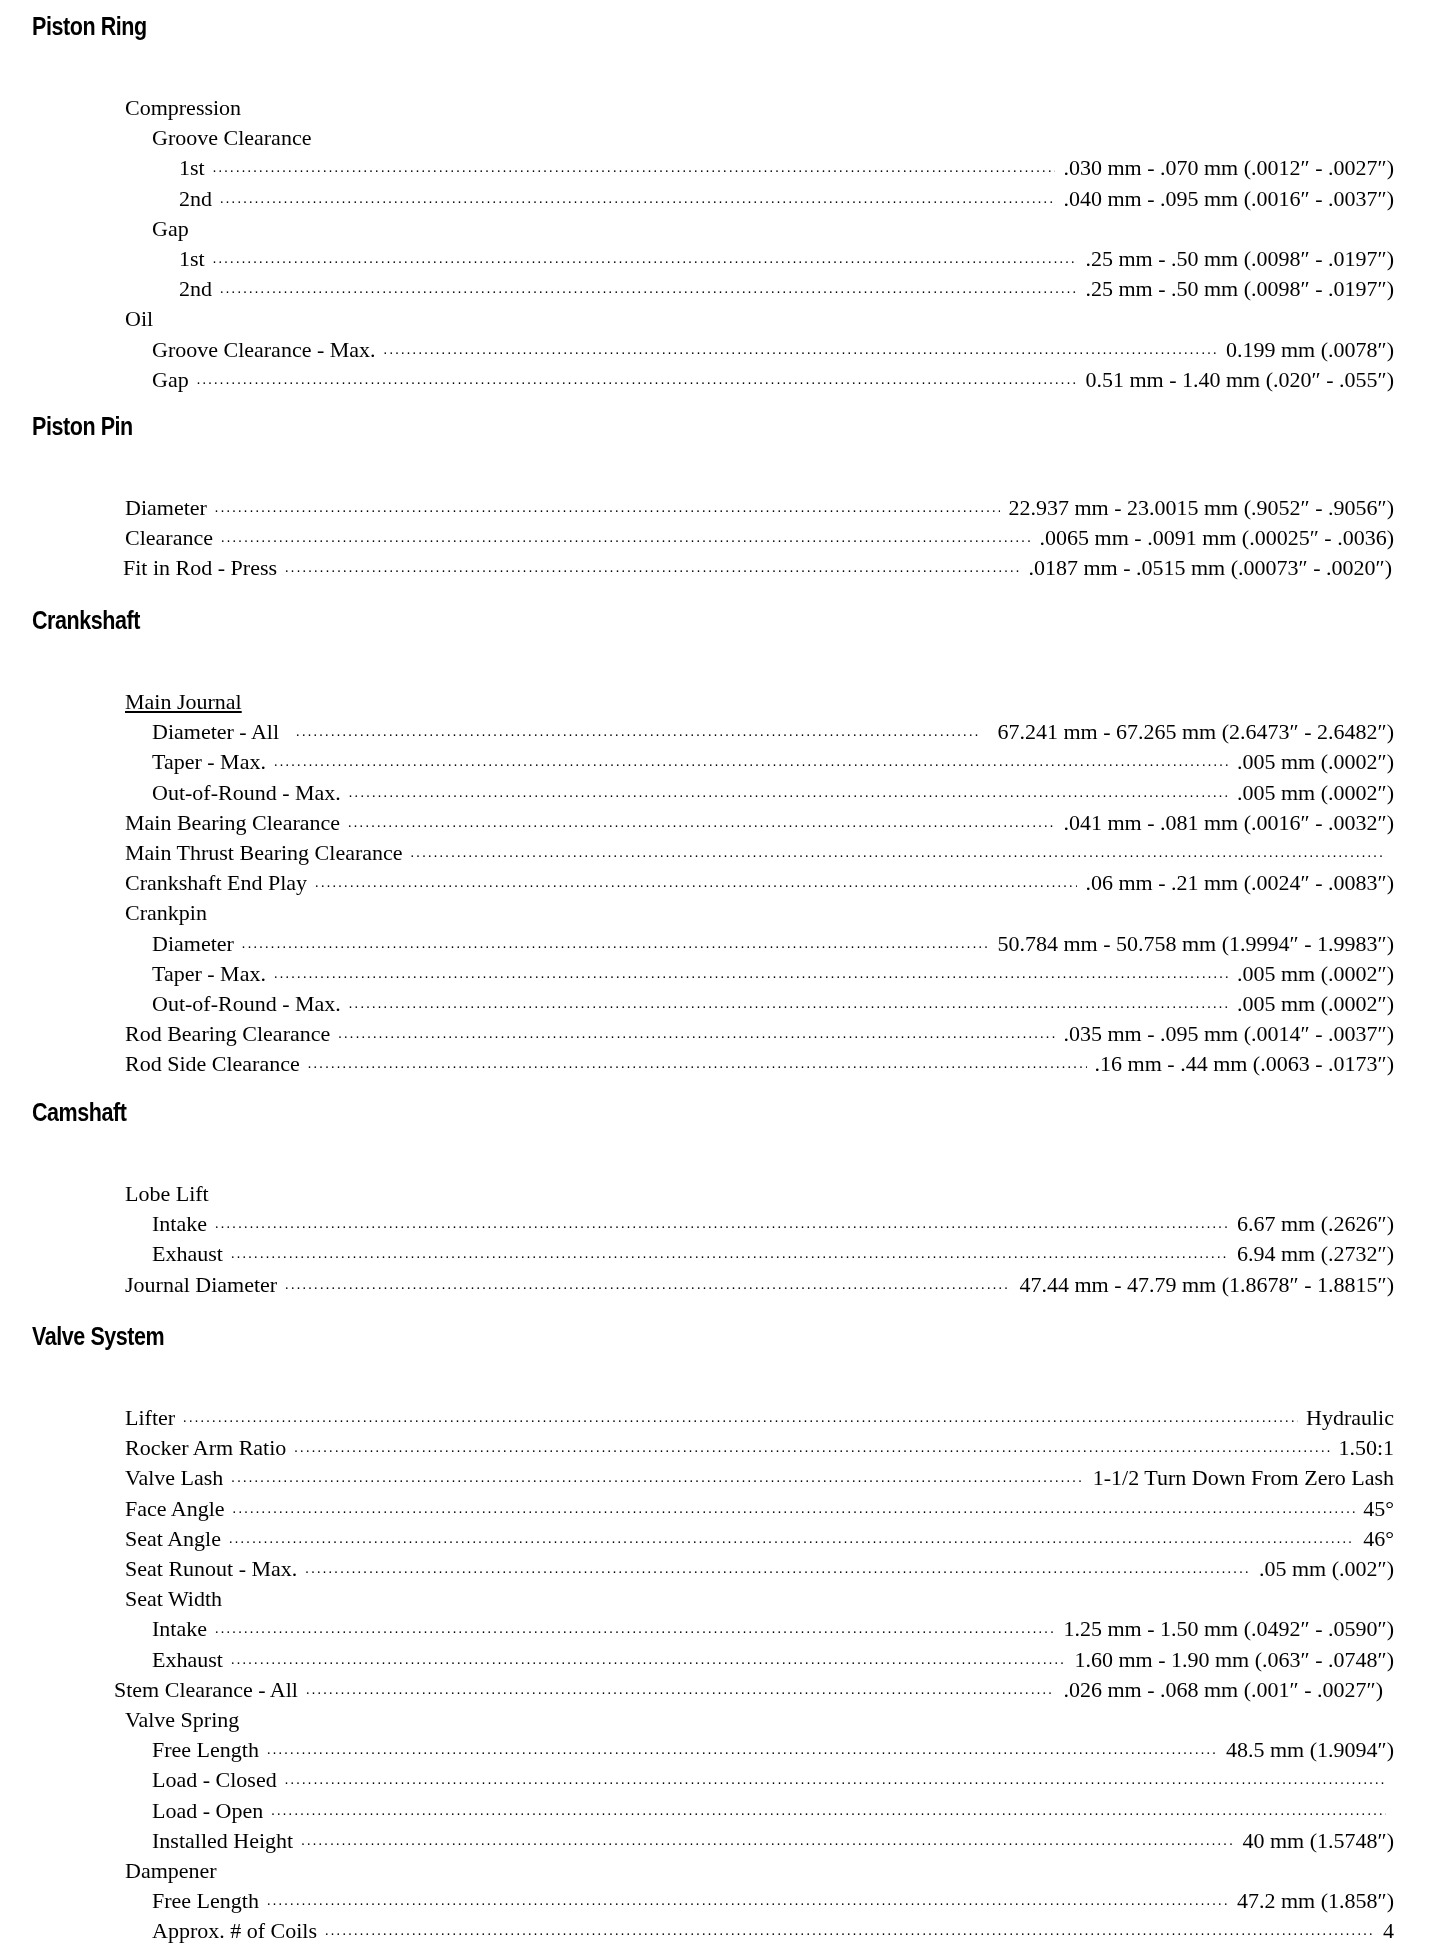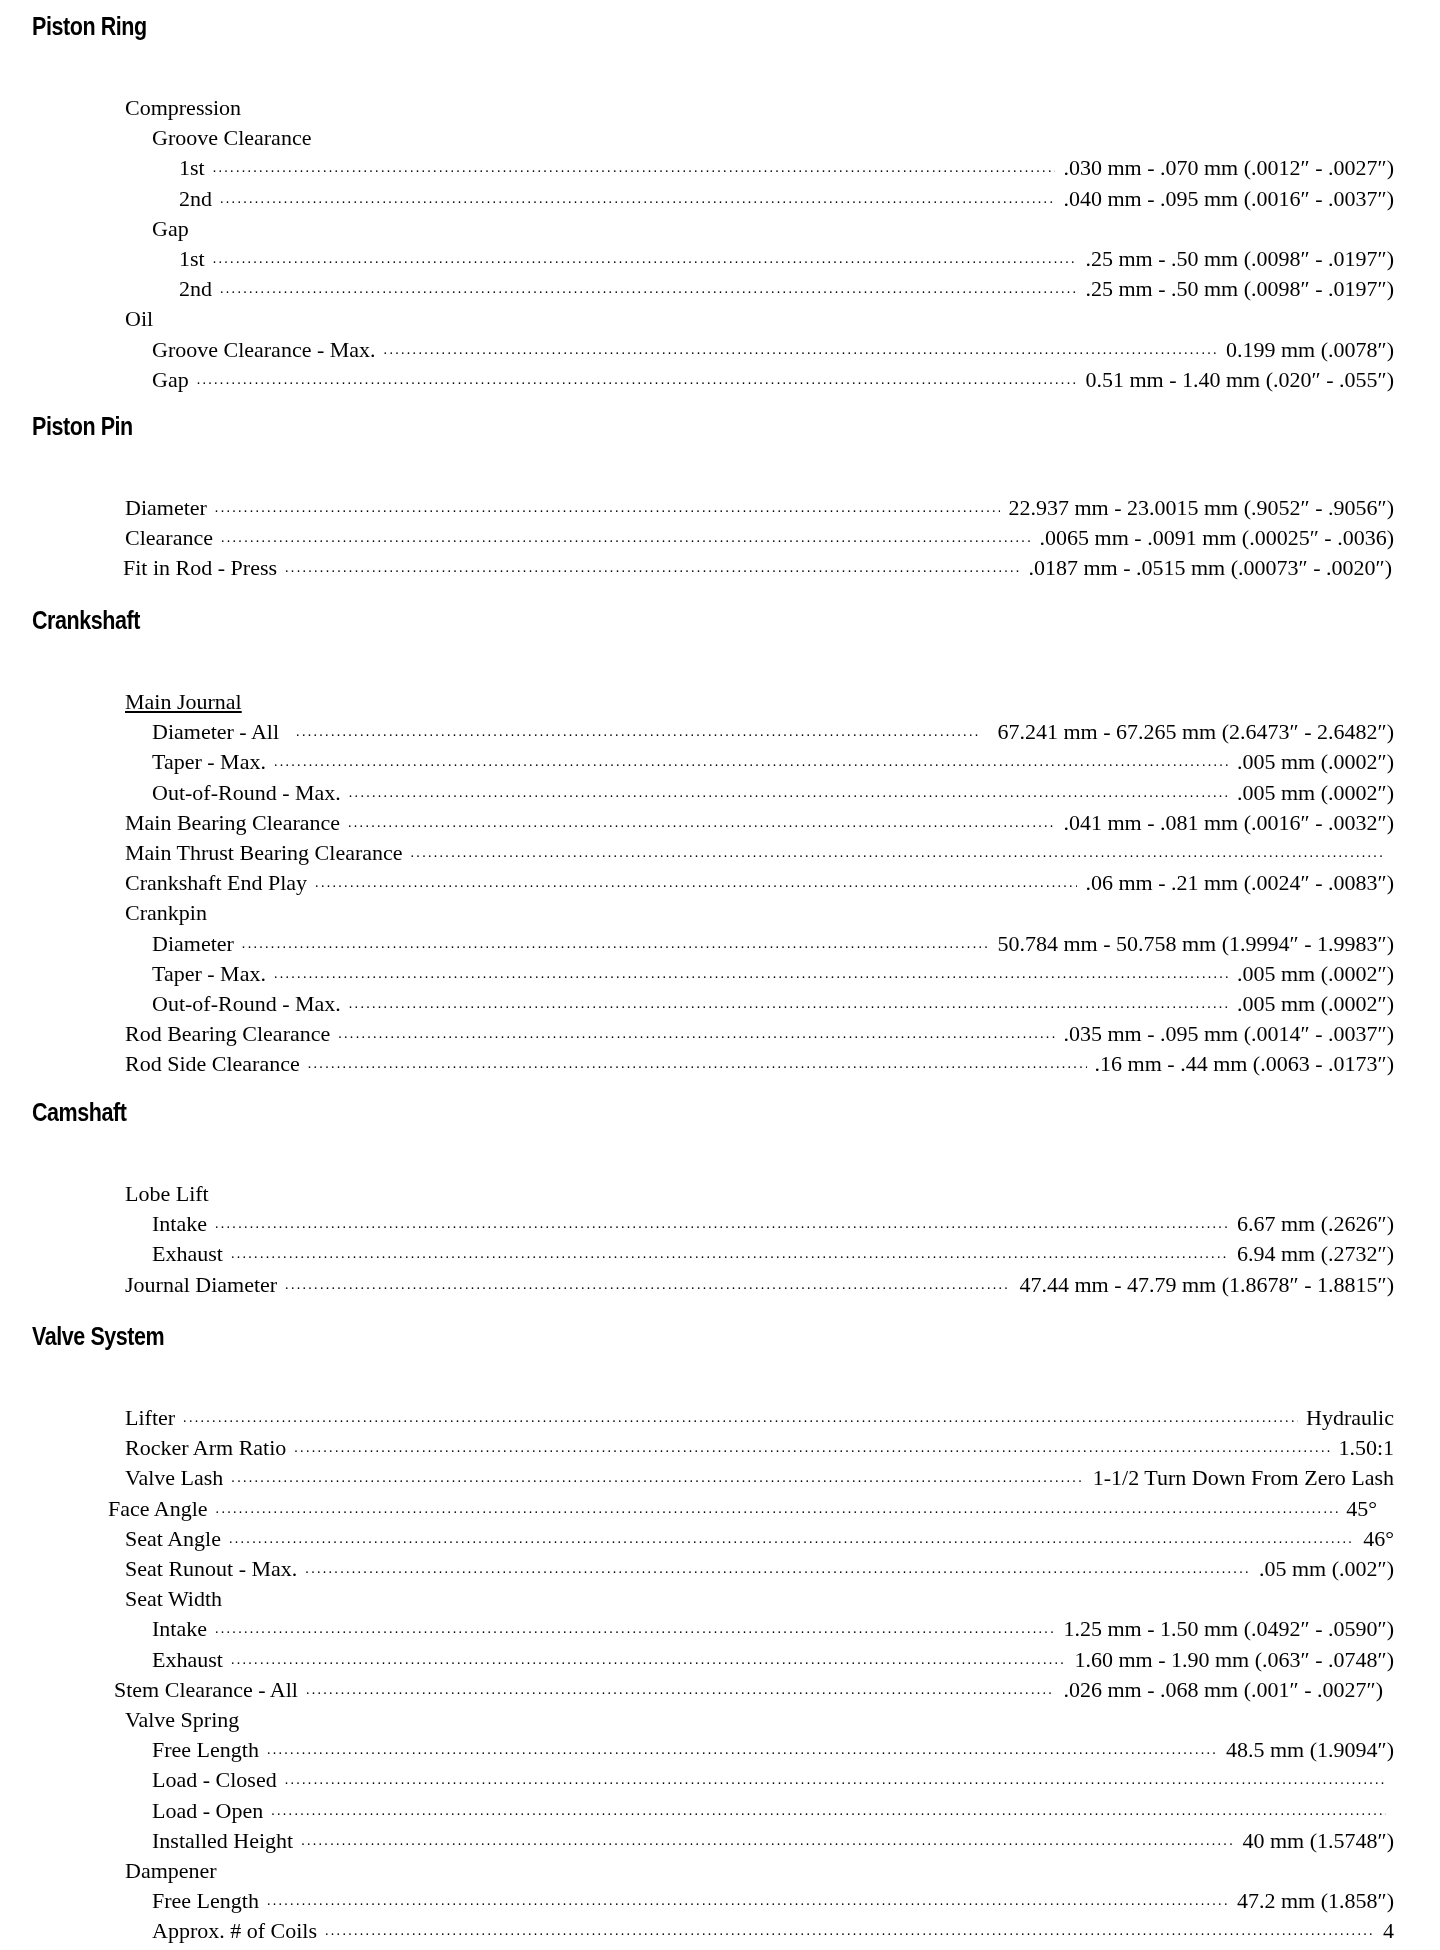--- a/index.html
+++ b/index.html
@@ -192,21 +192,21 @@
       <div class="row" style="top: 30.2px; left: 125px; width: 1269px; right: auto;">
         <span class="label">Rocker Arm Ratio</span>
         <span class="leader"></span>
         <span class="value">1.50:1</span>
       </div>
       <div class="row" style="top: 60.4px; left: 125px; width: 1269px; right: auto;">
         <span class="label">Valve Lash</span>
         <span class="leader"></span>
         <span class="value">1-1/2 Turn Down From Zero Lash</span>
       </div>
-      <div class="row" style="top: 90.6px; left: 108px; width: 1269px; right: auto;">
+      <div class="row" style="top: 90.6px; left: 125px; width: 1269px; right: auto;">
         <span class="label">Face Angle</span>
         <span class="leader"></span>
         <span class="value">45°</span>
       </div>
       <div class="row" style="top: 120.8px; left: 125px; width: 1269px; right: auto;">
         <span class="label">Seat Angle</span>
         <span class="leader"></span>
         <span class="value">46°</span>
       </div>
       <div class="row" style="top: 151px; left: 125px; width: 1269px; right: auto;">

